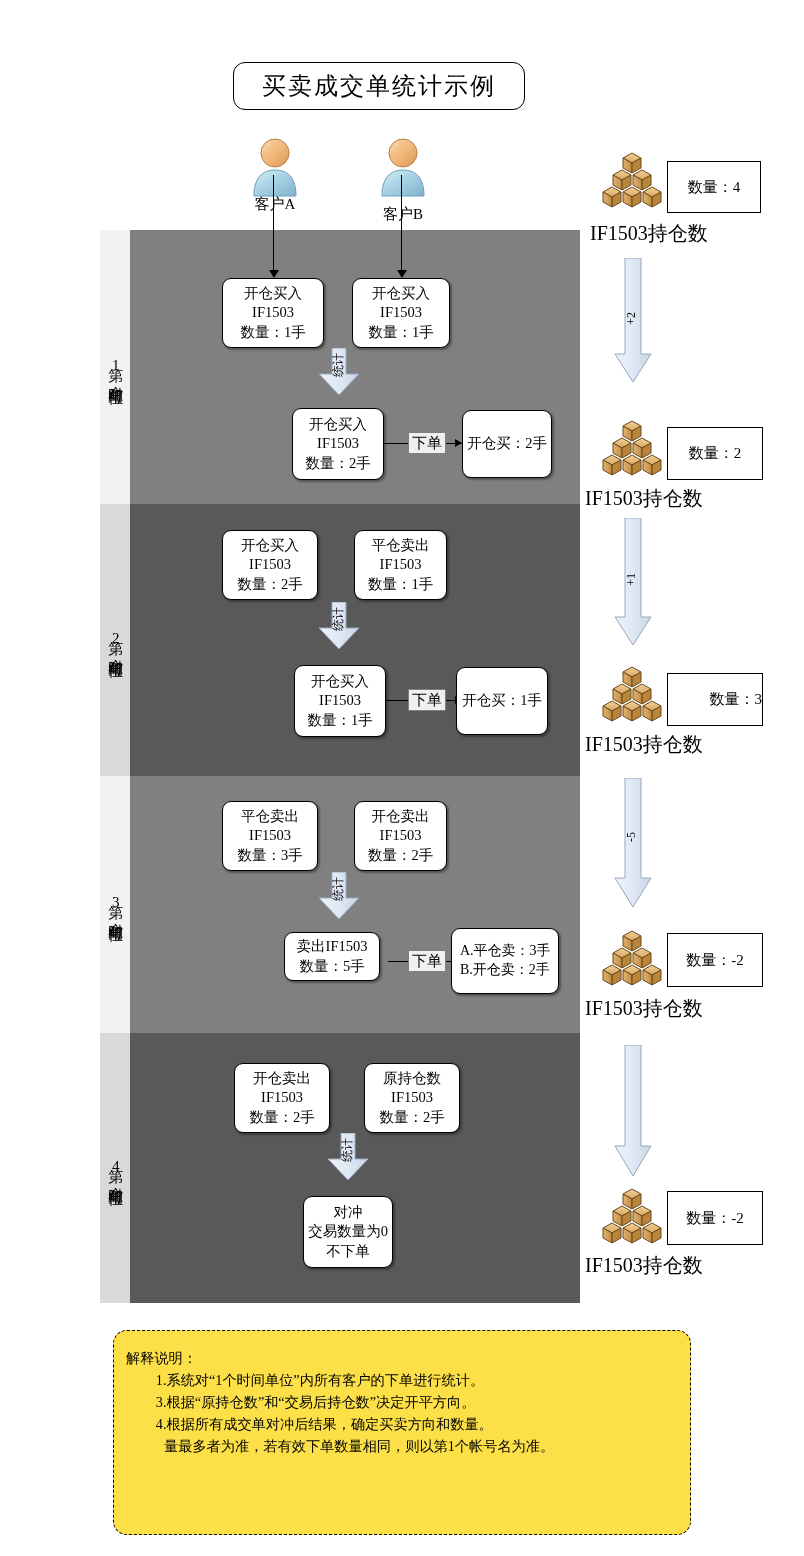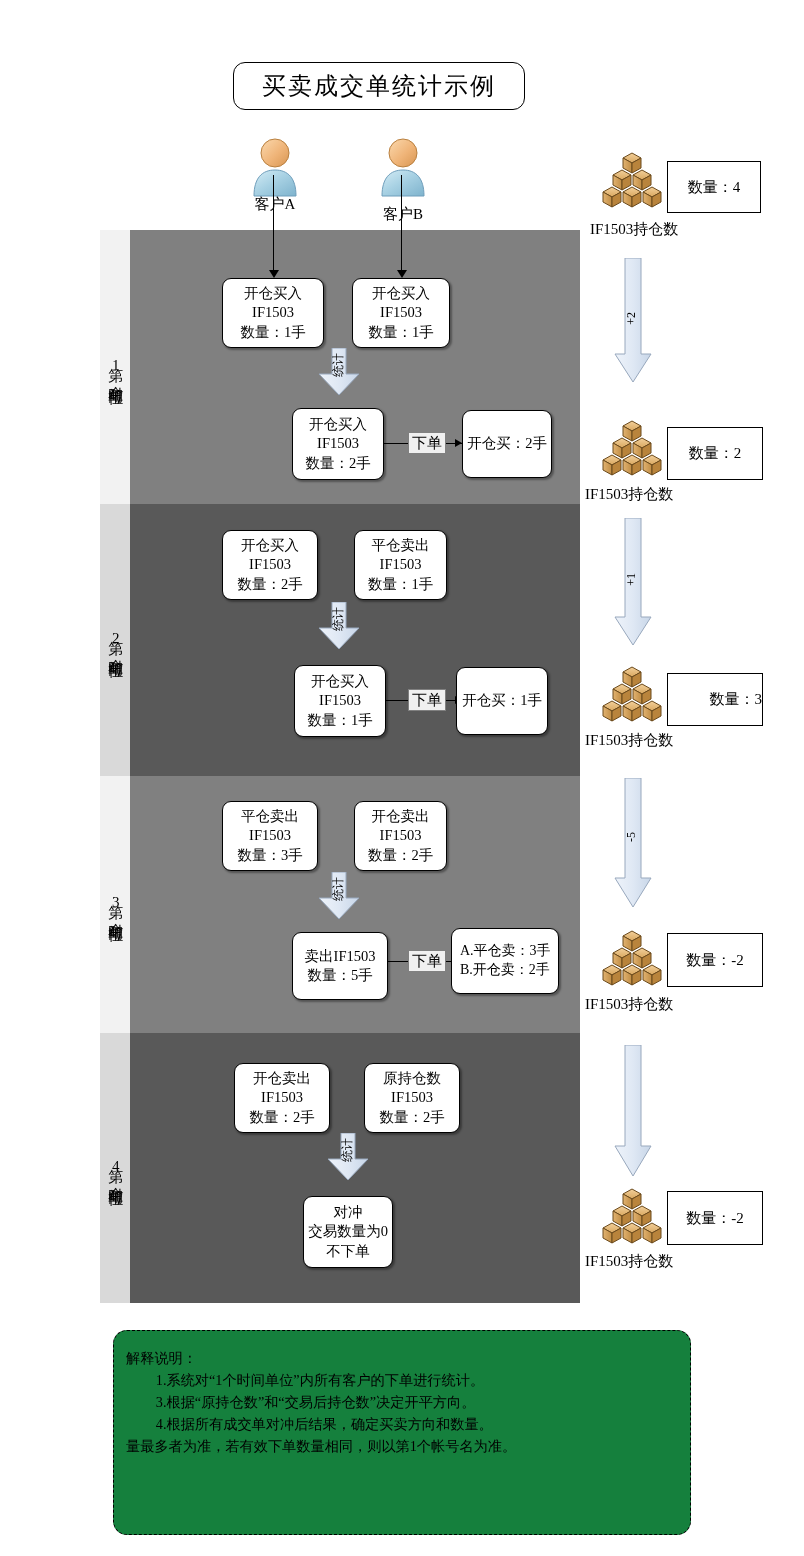--- a/index.html
+++ b/index.html
@@ -85,32 +85,32 @@
   .person { position:absolute; }
   .person-label { position:absolute; font-size:15px; white-space:nowrap; text-align:center; }
 
   
   .pyramid { position:absolute; }
   .qtybox {
     position:absolute; background:#fff; border:1.2px solid #000;
     display:flex; align-items:center; justify-content:center;
     font-size:15px; white-space:nowrap;
   }
-  .cap { position:absolute; font-size:15px; white-space:nowrap; }
+  .cap { position:absolute; font-size:20px; white-space:nowrap; }
 
   
   #note {
     position:absolute; left:113px; top:1330px; width:578px; height:205px;
-    border:1.4px dashed #000; border-radius:14px; background:#15803d;
+    border:1.4px dashed #000; border-radius:14px; background:#fde047;
     padding:16px 10px 10px 12px;
     font-size:14.2px; line-height:1.55;
   }
   #note .n0 { text-indent:0; }
   #note .ni { text-indent:2.1em; }
-  #note .nw { text-indent:0; }
+  #note .nw { text-indent:0;margin-left:38px; }
 </style>
 </head>
 <body>
 
 <div id="title-box">
   <span>买卖成交单统计示例</span>
 </div>
 
 <div class="band light" style="top:230px;height:274px;"></div>
 <div class="band dark" style="top:504px;height:272px;"></div>
@@ -238,21 +238,21 @@
   <span>IF1503</span>
   <span>数量：2手</span>
 </div>
 <div class="fatarrow" style="left:318px;top:872px;">
   <svg width="42" height="48" viewBox="0 0 42 48">
     <path d="M14,0 L28,0 L28,26 L41,26 L21,47 L1,26 L14,26 Z" fill="url(#fa)" stroke="#98a8bd" stroke-width="1"></path>
   </svg>
 </div>
 <div class="fat-label" style="left:330px;top:877px;">统计</div>
 
-<div class="obox" style="left:292px;top:932px;width:96px;height:68px;">
+<div class="obox" style="left:284px;top:932px;width:96px;height:49px;">
   <span>卖出IF1503</span>
   <span>数量：5手</span>
 </div>
 <div class="hline" style="left:388px;top:961px;width:73px;"></div>
 <div class="harrow" style="left:454px;top:957px;"></div>
 <div class="tag" style="left:408px;top:950px;">下单</div>
 <div class="obox" style="left:451px;top:928px;width:108px;height:66px;font-size:14px;align-items:flex-start;padding-left:8px;">
   <span>A.平仓卖：3手</span>
   <span>B.开仓卖：2手</span>
 </div>

